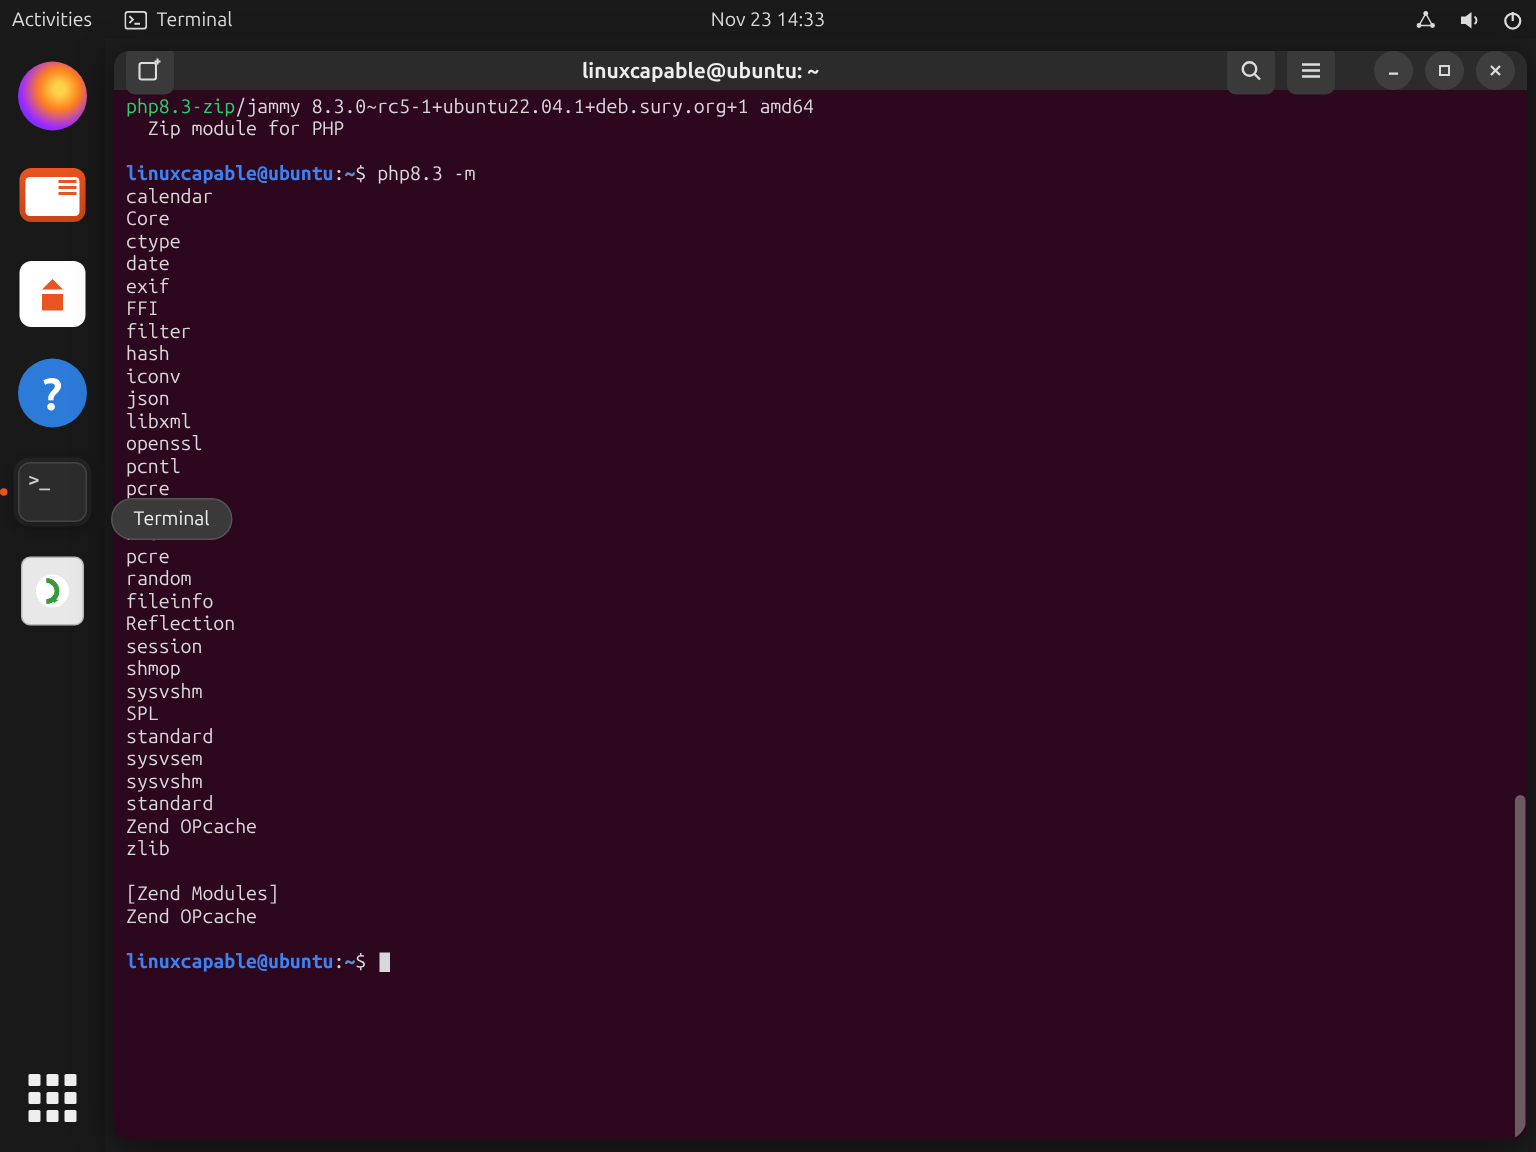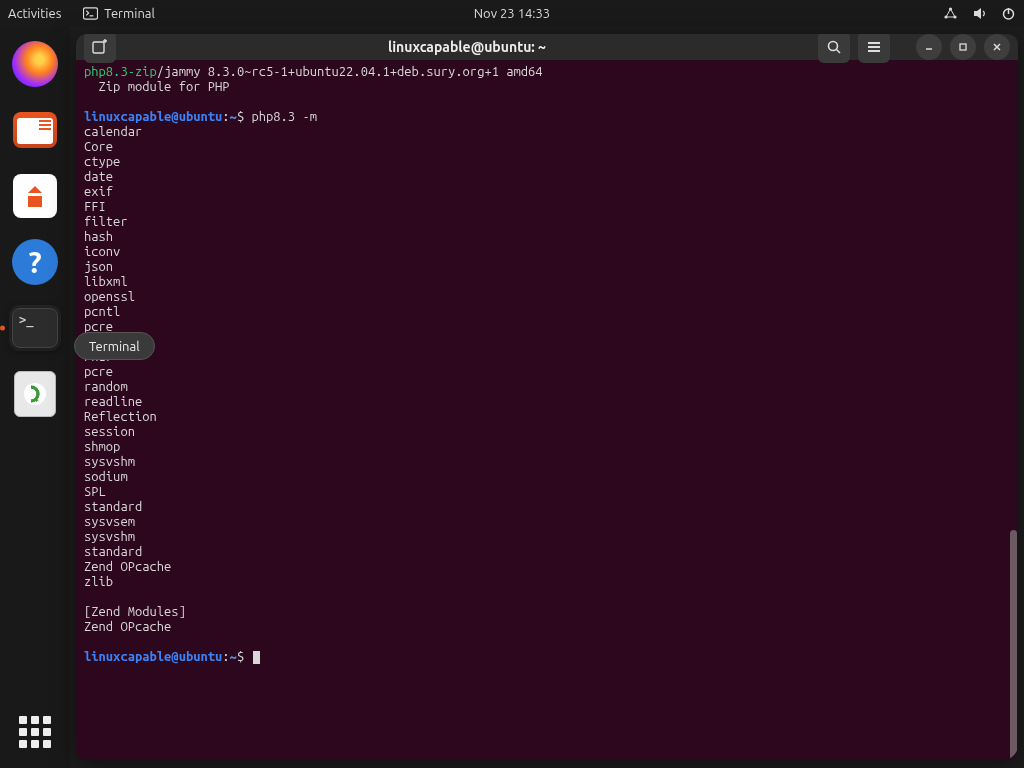--- a/index.html
+++ b/index.html
@@ -212,26 +212,25 @@
           <div class="line">iconv</div>
           <div class="line">json</div>
           <div class="line">libxml</div>
           <div class="line">openssl</div>
           <div class="line">pcntl</div>
           <div class="line">pcre</div>
           <div class="line">PDO</div>
           <div class="line">Phar</div>
           <div class="line">pcre</div>
           <div class="line">random</div>
-          <div class="line">readline</div>
+          <div class="line">fileinfo</div>
           <div class="line">Reflection</div>
           <div class="line">session</div>
           <div class="line">shmop</div>
           <div class="line">sysvshm</div>
-          <div class="line">sodium</div>
           <div class="line">SPL</div>
           <div class="line">standard</div>
           <div class="line">sysvsem</div>
           <div class="line">sysvshm</div>
           <div class="line">standard</div>
           <div class="line">Zend OPcache</div>
           <div class="line">zlib</div>
         </div>
       <div class="line">&nbsp;</div>
       <div class="line">[Zend Modules]</div>

